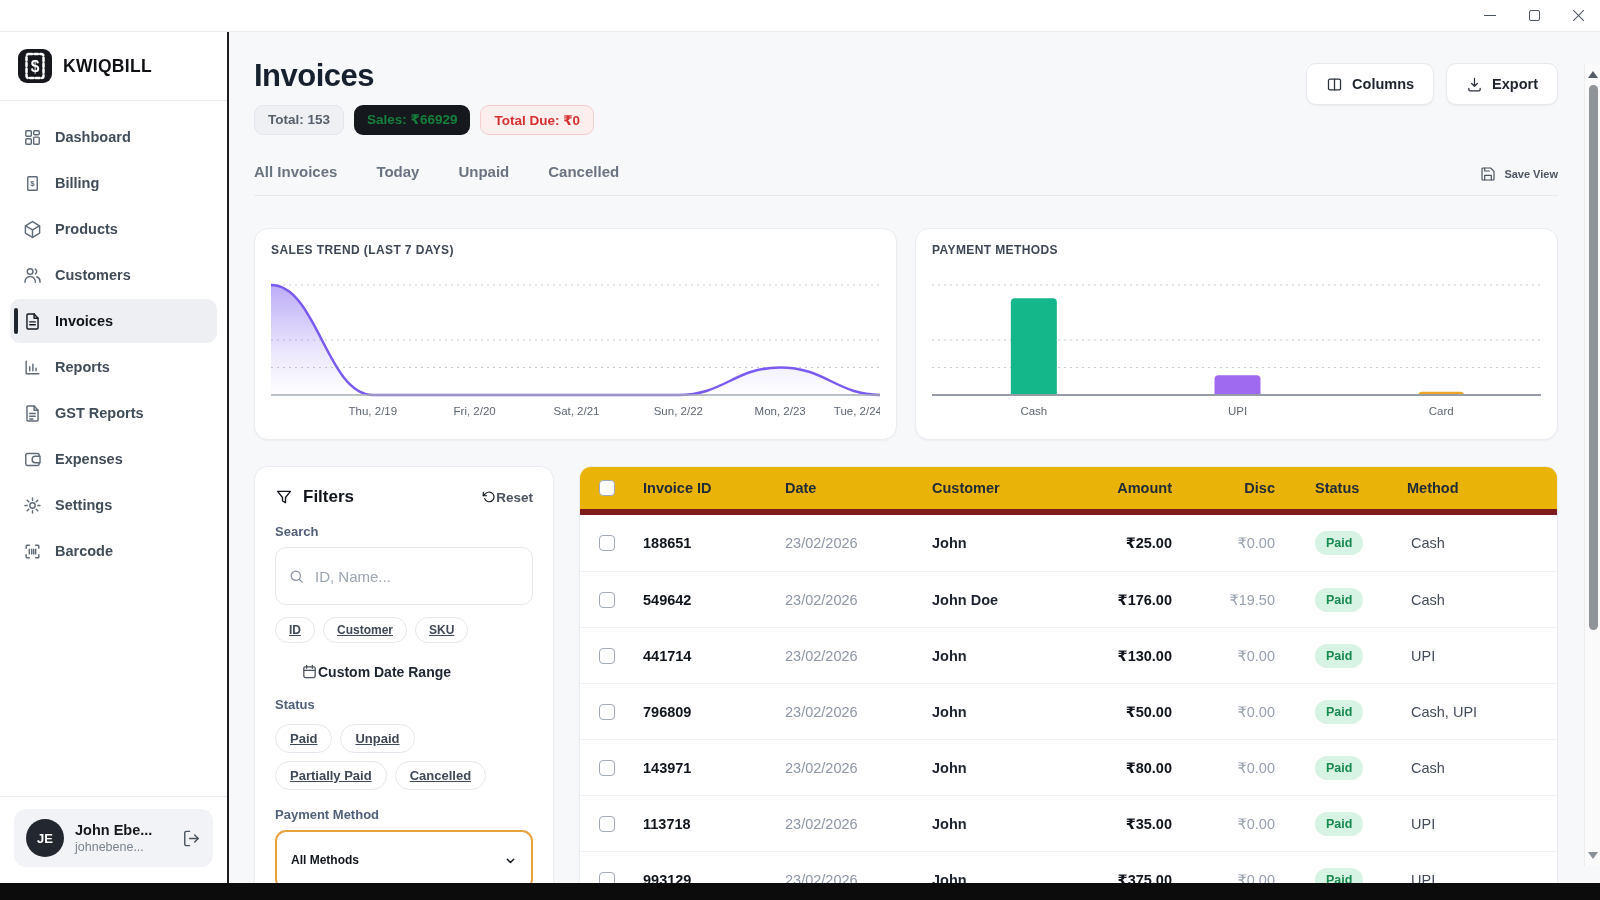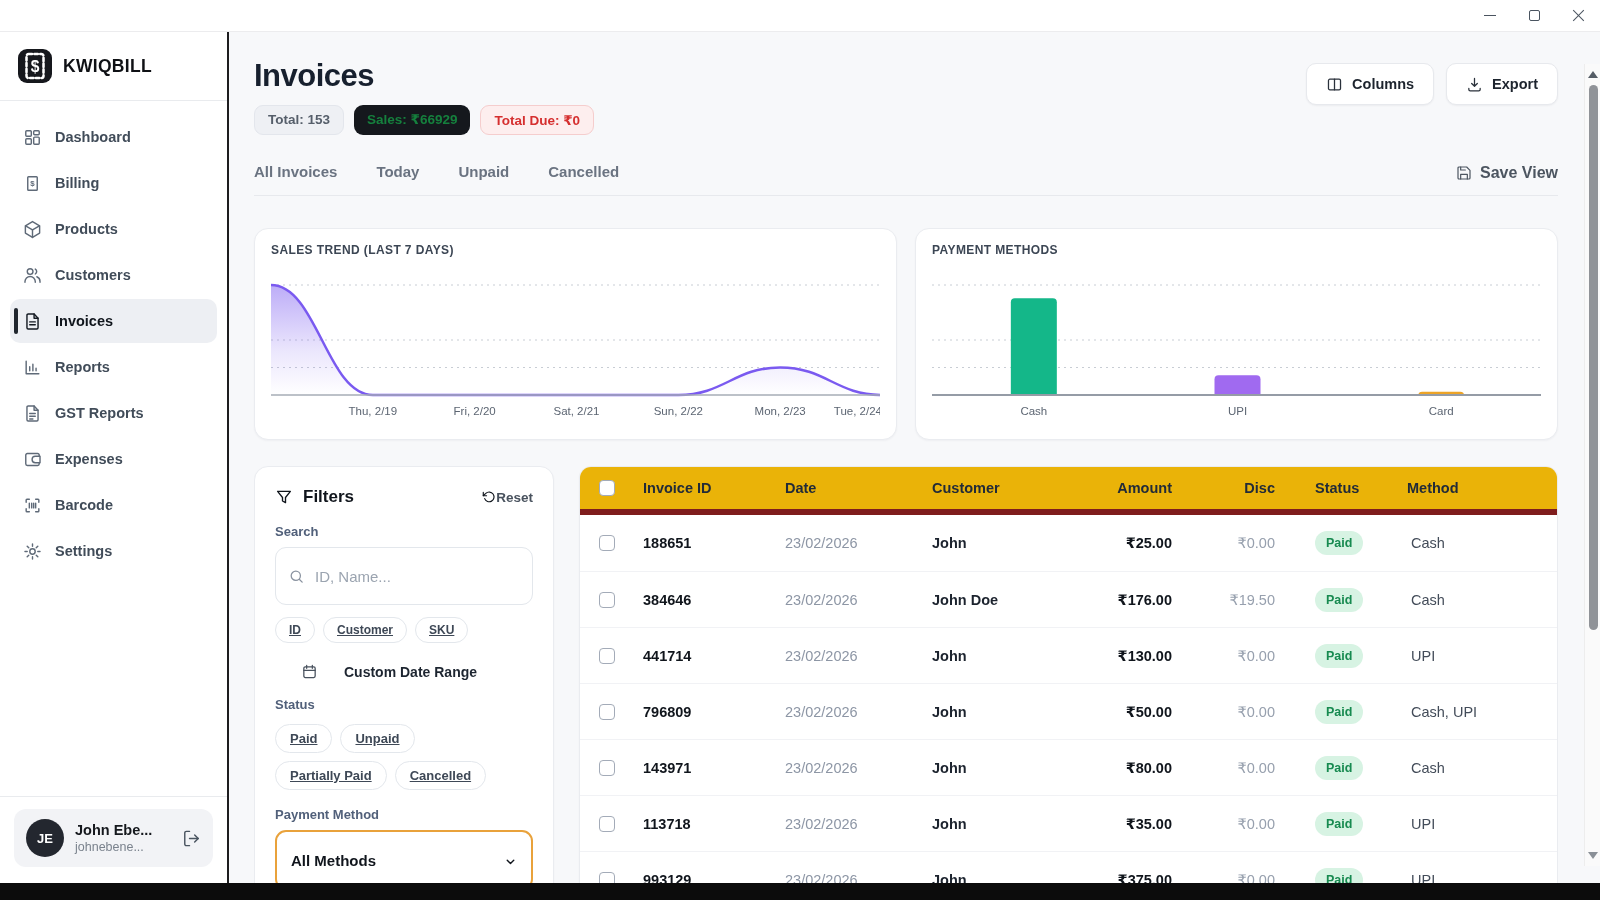--- a/index.html
+++ b/index.html
@@ -52,21 +52,21 @@
   .badge{ font-size:13.5px; font-weight:600; padding:6px 13px; border-radius:9px; }
   .badge-total{ background:#eef0f4; color:#555e6a; border:1px solid #e3e6ec; }
   .badge-sales{ background:#15181d; color:#15803d; font-weight:700; }
   .badge-due{ background:#fdeeee; color:#d52f2f; border:1px solid #f5cdcd; font-weight:700; }
   .header-actions{ display:flex; gap:12px; margin-top:5px; }
   .btn{ display:flex; align-items:center; gap:9px; height:42px; padding:0 19px; background:#fff; border:1px solid #e7e9ed; border-radius:10px; font-size:14.5px; font-weight:700; color:#1d242e; box-shadow:0 1px 2px rgba(16,24,40,.05); cursor:pointer; }
   .btn .icon{ width:17px; height:17px; color:#2a313b; }
 
   .tabs-row{ display:flex; align-items:flex-end; margin-top:18px; border-bottom:1px solid #e7e9ed; }
   .tab{ font-size:15px; font-weight:600; color:#6a7381; padding:10px 0 15px; margin-right:39px; cursor:pointer; }
-  .save-view{ margin-left:auto; display:flex; align-items:center; gap:8px; font-size:16px; font-weight:600; color:#4c5560; padding-bottom:13px; cursor:pointer; }
+  .save-view{ margin-left:auto; display:flex; align-items:center; gap:8px; font-size:11px; font-weight:600; color:#4c5560; padding-bottom:13px; cursor:pointer; }
   .save-view .icon{ width:16px; height:16px; }
 
   .charts-row{ display:flex; gap:18px; margin-top:32px; }
   .card{ background:#fff; border:1px solid #eaecf0; border-radius:14px; box-shadow:0 1px 2px rgba(16,24,40,.04); }
   .chart-card{ flex:1; padding:14px 16px 6px; min-width:0; }
   .chart-title{ font-size:12px; font-weight:700; letter-spacing:.4px; color:#3c4654; }
   .chart-card svg{ display:block; margin-top:6px; width:100%; }
 
   .content-row{ display:flex; gap:25px; margin-top:26px; height:442px; overflow:hidden; align-items:flex-start; }
 
@@ -78,23 +78,23 @@
   .reset{ margin-left:auto; display:flex; align-items:center; font-size:13.5px; font-weight:600; color:#49525e; cursor:pointer; }
   .reset .icon{ width:14px; height:14px; }
   .f-label{ margin-top:17px; font-size:13px; font-weight:700; color:#51607a; }
   .search-box{ margin-top:8px; height:58px; border:1px solid #e3e7ec; border-radius:11px; background:#fff; display:flex; align-items:center; gap:10px; padding:0 12px; }
   .search-box .icon{ width:17px; height:17px; color:#8a93a0; flex:none; }
   .search-box input{ border:none; outline:none; width:100%; font-size:15px; color:#222; font-family:inherit; }
   .search-box input::placeholder{ color:#9ba4b0; }
   .chip-row{ display:flex; flex-wrap:wrap; gap:8px; margin-top:12px; }
   .chip{ border:1px solid #e3e7ec; background:#fff; border-radius:999px; padding:5px 13px; font-size:12px; font-weight:700; color:#3e4856; cursor:pointer;text-decoration:underline; }
   .chip-lg{ font-size:13px; padding:6px 14px; }
-  .date-range{ display:flex; align-items:center; gap:26px; margin:20px 0 2px 26px; font-size:14px; font-weight:700; color:#1d2530; cursor:pointer; }
+  .date-range{ display:flex; align-items:center; gap:0; margin:20px 0 2px 26px; font-size:14px; font-weight:700; color:#1d2530; cursor:pointer; }
   .date-range .icon{ width:17px; height:17px; color:#49525e; }
-  .select{ margin-top:8px; height:60px; border:2px solid #e9a23b; border-radius:11px; background:#fff; display:flex; align-items:center; justify-content:space-between; padding:0 14px; font-size:15px; font-weight:700; color:#10151c; cursor:pointer; }
+  .select{ margin-top:8px; height:60px; border:2px solid #e9a23b; border-radius:11px; background:#fff; display:flex; align-items:center; justify-content:space-between; padding:0 14px; font-size:12px; font-weight:700; color:#10151c; cursor:pointer; }
   .select .icon{ width:13px; height:13px; color:#10151c; }
 
   
   .table-card{ flex:1; min-width:0; border-radius:12px; overflow:hidden; }
   .t-grid{ display:grid; grid-template-columns:46px 142px 147px 186px 81px 103px 122px 1fr; align-items:center; }
   .t-header{ height:48px; background:#eab308; border-bottom:6px solid #7f1d1d; font-size:14.5px; font-weight:700; color:#222b38; }
   .t-row{ height:56px; background:#fff; border-top:1px solid #f1f2f5; font-size:14.5px; }
   .t-row:first-of-type{ border-top:none; }
   .pl{ padding-left:17px; }
   .ar{ text-align:right; padding-right:10px; }
@@ -197,31 +197,31 @@
           </div>
           <div class="nav-item">
             <span class="icon"><svg viewBox="0 0 24 24" fill="none" stroke="currentColor" stroke-width="1.8" stroke-linecap="round" stroke-linejoin="round" style="width:100%;height:100%">
                 <path d="M20.5 8V6.5a2 2 0 0 0-2-2h-13a2 2 0 0 0-2 2v11a2 2 0 0 0 2 2h13a2 2 0 0 0 2-2V16"></path>
                 <path d="M21.5 8h-6a2.5 2.5 0 0 0 0 8h6z"></path>
               </svg></span>
             <span>Expenses</span>
           </div>
           <div class="nav-item">
             <span class="icon"><svg viewBox="0 0 24 24" fill="none" stroke="currentColor" stroke-width="1.8" stroke-linecap="round" stroke-linejoin="round" style="width:100%;height:100%">
+                <circle cx="12" cy="12" r="3.4"></circle>
+                <path d="M12 2.5v2.8M12 18.7v2.8M2.5 12h2.8M18.7 12h2.8M5.3 5.3l2 2M16.7 16.7l2 2M18.7 5.3l-2 2M7.3 16.7l-2 2"></path>
+              </svg></span>
+            <span>Settings</span>
+          </div>
+          <div class="nav-item">
+            <span class="icon"><svg viewBox="0 0 24 24" fill="none" stroke="currentColor" stroke-width="1.8" stroke-linecap="round" stroke-linejoin="round" style="width:100%;height:100%">
                 <path d="M4 8V5a1 1 0 0 1 1-1h3M16 4h3a1 1 0 0 1 1 1v3M20 16v3a1 1 0 0 1-1 1h-3M8 20H5a1 1 0 0 1-1-1v-3"></path>
                 <path d="M8 9v6M11 9v6M13.5 9v6M16 9v6"></path>
               </svg></span>
             <span>Barcode</span>
-          </div>
-          <div class="nav-item">
-            <span class="icon"><svg viewBox="0 0 24 24" fill="none" stroke="currentColor" stroke-width="1.8" stroke-linecap="round" stroke-linejoin="round" style="width:100%;height:100%">
-                <circle cx="12" cy="12" r="3.4"></circle>
-                <path d="M12 2.5v2.8M12 18.7v2.8M2.5 12h2.8M18.7 12h2.8M5.3 5.3l2 2M16.7 16.7l2 2M18.7 5.3l-2 2M7.3 16.7l-2 2"></path>
-              </svg></span>
-            <span>Settings</span>
           </div>
         </div>
       <div class="sidebar-footer">
         <div class="user-card">
           <span class="avatar">JE</span>
           <span class="user-meta">
             <div class="user-name">John Ebe...</div>
             <div class="user-email">johnebene...</div>
           </span>
           <span class="logout"><svg viewBox="0 0 24 24" fill="none" stroke="currentColor" stroke-width="1.8" stroke-linecap="round" stroke-linejoin="round" style="width:100%;height:100%">
@@ -391,21 +391,21 @@
                 <div class="c-id pl">188651</div>
                 <div class="c-date pl">23/02/2026</div>
                 <div class="c-cust pl">John</div>
                 <div class="c-amt ar">₹25.00</div>
                 <div class="c-disc ar">₹0.00</div>
                 <div class="c-status"><span class="pill">Paid</span></div>
                 <div class="c-method">Cash</div>
               </div>
               <div class="t-grid t-row">
                 <span class="checkbox"></span>
-                <div class="c-id pl">384646</div>
+                <div class="c-id pl">549642</div>
                 <div class="c-date pl">23/02/2026</div>
                 <div class="c-cust pl">John Doe</div>
                 <div class="c-amt ar">₹176.00</div>
                 <div class="c-disc ar">₹19.50</div>
                 <div class="c-status"><span class="pill">Paid</span></div>
                 <div class="c-method">Cash</div>
               </div>
               <div class="t-grid t-row">
                 <span class="checkbox"></span>
                 <div class="c-id pl">441714</div>

